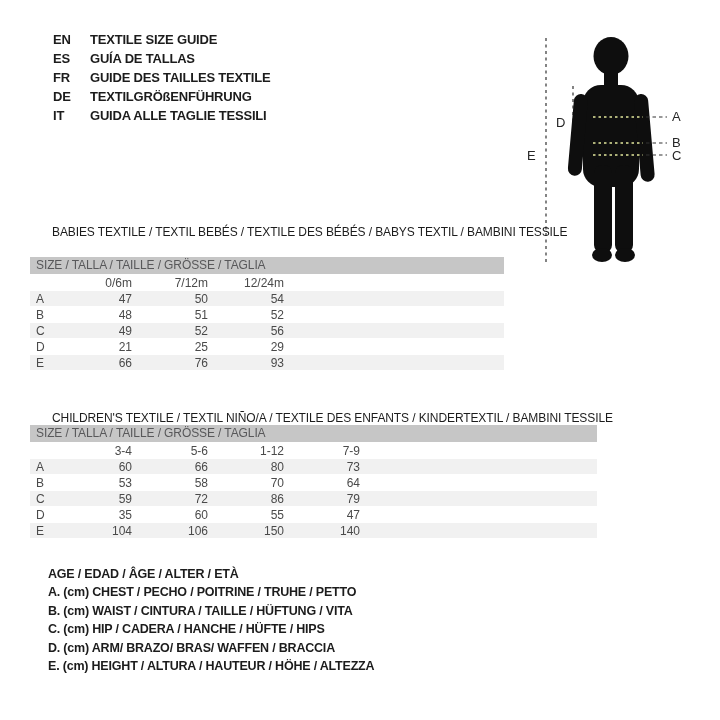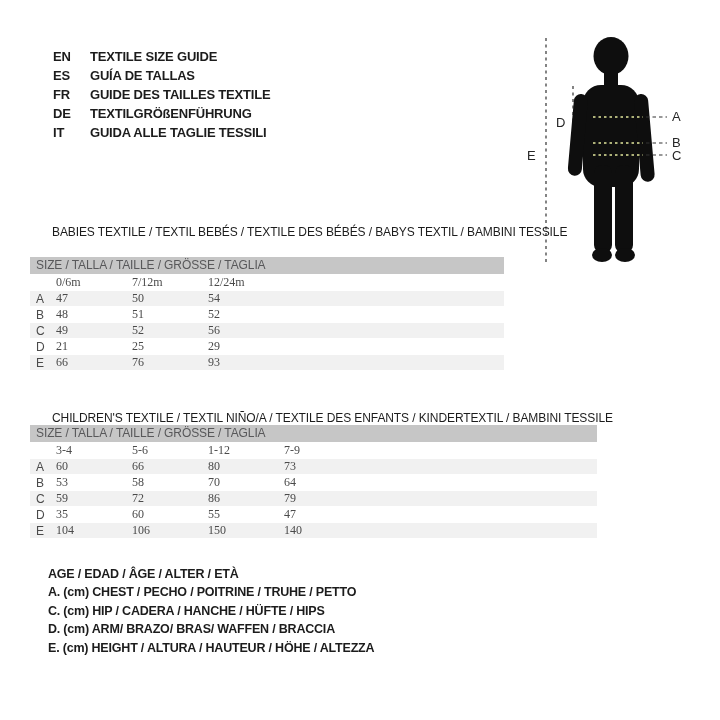--- a/index.html
+++ b/index.html
@@ -3,21 +3,21 @@
 <meta charset="utf-8">
 <style>
   * { margin:0; padding:0; box-sizing:border-box; }
   html,body { background:#e8e8e8; }
   .page {
     position:relative; width:720px; height:720px; background:#ffffff;
     font-family:"Liberation Sans", sans-serif; overflow:hidden; margin:0 auto;
   }
 
   
-  .lang-block { position:absolute; left:53px; top:47px; }
+  .lang-block { position:absolute; left:53px; top:30px; }
   .lang-row { display:flex; height:19px; align-items:center;
               font-size:13px; font-weight:bold; color:#1c1c1c; letter-spacing:-0.2px; }
   .lang-code { width:37px; flex:0 0 37px; }
 
   
   .figure { position:absolute; left:525px; top:15px; width:195px; height:250px; }
   .figure svg { display:block; width:100%; height:100%; }
   .figure text { font-family:"Liberation Sans", sans-serif; font-size:13px; fill:#262626; }
 
   
@@ -31,21 +31,21 @@
   .table-babies { top:257px; width:474px; }
   .table-children { top:425px; width:567px; }
   .t-head { height:17px; line-height:17px; background:#c6c6c6; color:#58585a;
             font-size:12px; padding-left:6px; letter-spacing:-0.1px; }
   .t-row { display:grid; grid-template-columns:26px 76px 76px 76px 76px;
            align-items:center; font-size:12px; color:#4a4a4a; }
   .t-cols { height:17px; }
   .t-data { height:16px; border-bottom:1px solid #ffffff; }
   .t-data.stripe { background:#f1f1f1; }
   .cell-label { padding-left:6px; }
-  .cell-val { text-align:left;font-family:Liberation Serif, serif; }
+  .cell-val { text-align:right; }
 
   
   .legend { position:absolute; left:48px; top:567px; }
   .legend-line { height:18.4px; font-size:12.5px; font-weight:bold; color:#1c1c1c;
                  letter-spacing:-0.2px; white-space:nowrap; }
 </style>
 </head>
 <body>
 
 <div class="page">
@@ -208,18 +208,19 @@
       <span class="cell-val">104</span>
       <span class="cell-val">106</span>
       <span class="cell-val">150</span>
       <span class="cell-val">140</span>
     </div>
   </div>
 
   <div class="legend">
     <div class="legend-line">AGE / EDAD / ÂGE / ALTER / ETÀ</div>
     <div class="legend-line">A. (cm) CHEST / PECHO / POITRINE / TRUHE / PETTO</div>
+    <div class="legend-line">B. (cm) WAIST / CINTURA / TAILLE / HÜFTUNG / VITA</div>
     <div class="legend-line">C. (cm) HIP / CADERA / HANCHE / HÜFTE / HIPS</div>
     <div class="legend-line">D. (cm) ARM/ BRAZO/ BRAS/ WAFFEN / BRACCIA</div>
     <div class="legend-line">E. (cm) HEIGHT / ALTURA / HAUTEUR / HÖHE / ALTEZZA</div>
   </div>
 
 </div>
 
 </body></html>

